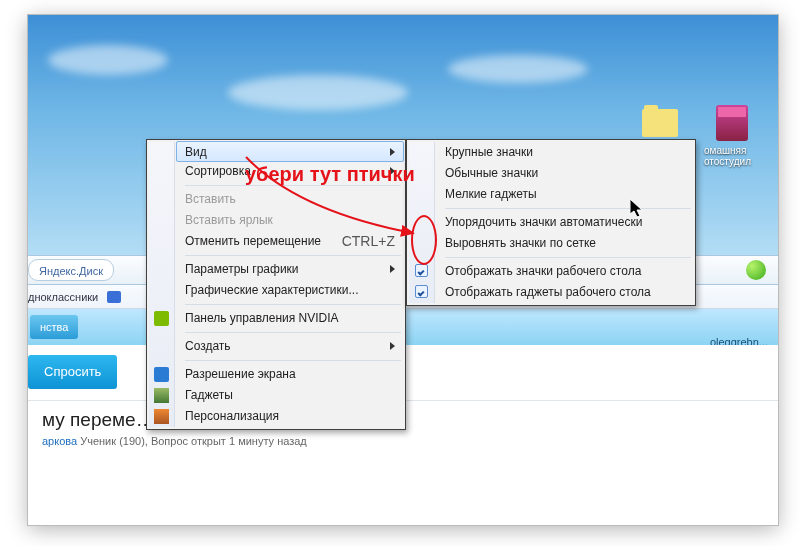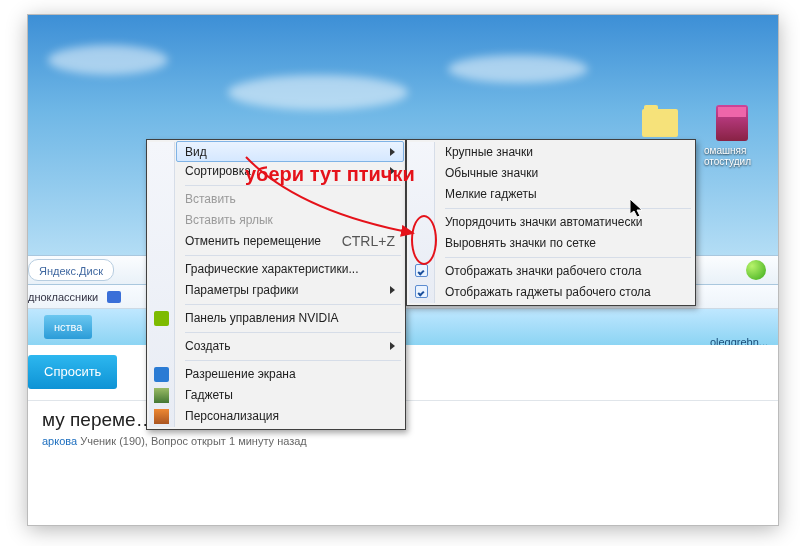--- a/index.html
+++ b/index.html
@@ -124,21 +124,21 @@
     </div>
     <div class="bm" style="left:380px;">
       <span class="fico"></span><span>Входящие - oleg...</span>
     </div>
     <div class="bm" style="left:500px;">
       <span class="fico"></span><span>Нужные сайты</span>
     </div>
   </div>
 
   <div class="strip tabstrip">
-    <div class="tab" style="left:16px;">нства</div>
+    <div class="tab" style="left:2px;">нства</div>
     <div class="link" style="left:50px;">Новости</div>
     <div class="user">oleggrebn...</div>
   </div>
 
   <div class="strip navbtns">
     <div class="askbtn">Спросить</div>
   </div>
 
   <div class="strip content" style="top:386px;bottom:0;">
     <div class="qtitle">му переме………………………столе?</div>
@@ -160,25 +160,25 @@
         <span class="arrow"></span>
       </div>
       <div class="sep"></div>
       <div class="mi dis">Вставить</div>
       <div class="mi dis">Вставить ярлык</div>
       <div class="mi">
         <span>Отменить перемещение</span>
         <span class="sc">CTRL+Z</span>
       </div>
       <div class="sep"></div>
+      <div class="mi">
+        <span>Параметры графики</span>
+        <span class="arrow"></span>
+      </div>
       <div class="mi">Графические характеристики...</div>
-      <div class="mi">
-        <span>Параметры графики</span>
-        <span class="arrow"></span>
-      </div>
       <div class="sep"></div>
       <div class="mi">
         <span class="ic nvidia"></span>
         <span>Панель управления NVIDIA</span>
       </div>
       <div class="sep"></div>
       <div class="mi">
         <span>Создать</span>
         <span class="arrow"></span>
       </div>

